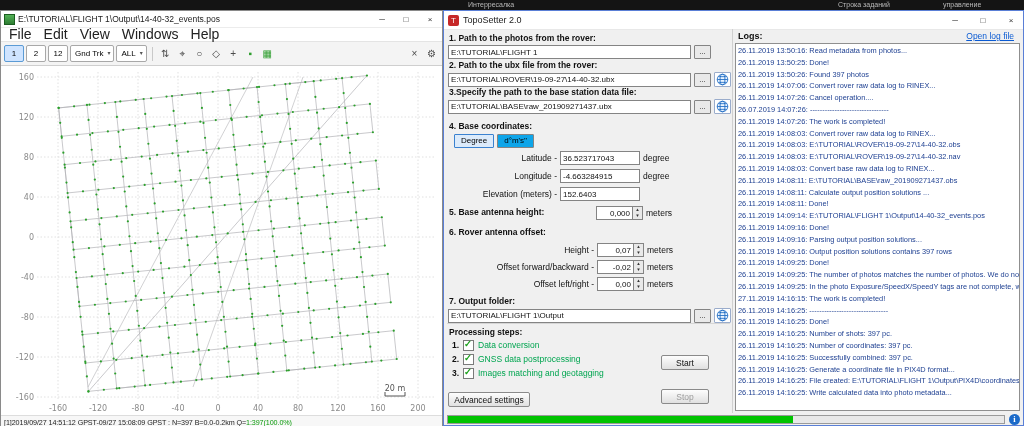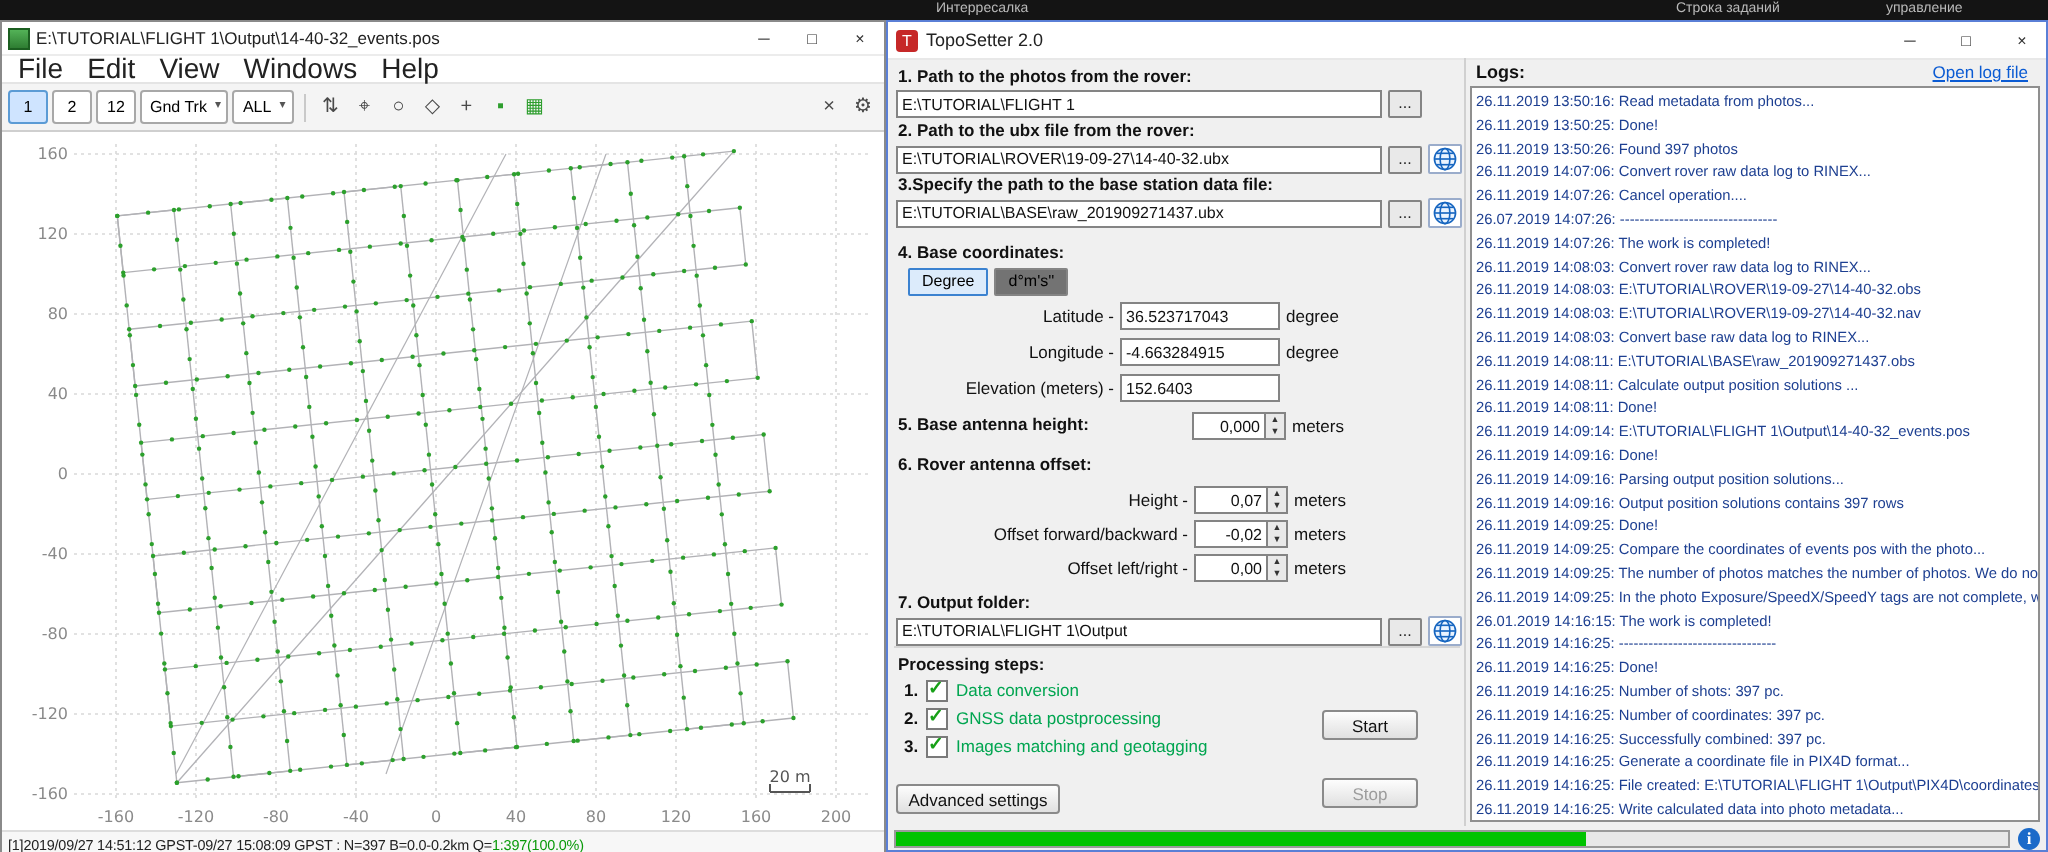--- a/index.html
+++ b/index.html
@@ -39,21 +39,21 @@
   #tswin .title{font-size:9px;color:#222;}
   .tsicon{width:11px;height:11px;background:#c62828;color:#fff;font-size:8px;line-height:11px;text-align:center;border-radius:2px;flex:0 0 auto;}
   .tscontent{position:absolute;left:0;top:18px;right:0;bottom:0;}
   .flabel{position:absolute;left:5px;font-size:8.5px;font-weight:bold;color:#111;white-space:nowrap;}
   .frow{position:absolute;display:flex;align-items:center;gap:3px;}
   .tinput{height:14px;border:1px solid #848484;background:#fff;font-size:8px;padding:0 2px;font-family:"Liberation Sans",sans-serif;box-sizing:border-box;color:#111;}
   .pathinput{width:243px;}
   .valinput{width:80px;}
   .browse{width:17px;height:14px;border:1px solid #848484;background:#e9e9e9;font-size:8px;line-height:12px;text-align:center;border-radius:1px;color:#222;font-family:"Liberation Sans",sans-serif;padding:0;}
   .globebtn{width:17px;height:15px;border:1px solid #9aaccb;background:#fff;display:flex;align-items:center;justify-content:center;border-radius:1px;padding:0;}
-  .seg{height:14px;border:1px solid #848484;background:#737373;font-size:8px;padding:0 6px;line-height:12px;border-radius:1px;font-family:"Liberation Sans",sans-serif;}
+  .seg{height:14px;border:1px solid #848484;background:#0ea5e9;font-size:8px;padding:0 6px;line-height:12px;border-radius:1px;font-family:"Liberation Sans",sans-serif;}
   .seg.sel{background:#dcebfb;border-color:#3b82d0;}
   .rlabel{font-size:8.5px;color:#111;text-align:right;white-space:nowrap;}
   .unit{font-size:8.5px;color:#111;}
   .spinwrap{display:flex;align-items:stretch;}
   .spinin{width:36px;text-align:right;border-right:none;}
   .spin{width:11px;display:flex;flex-direction:column;border:1px solid #848484;background:#e9e9e9;box-sizing:border-box;}
   .spin span{flex:1;font-size:4.5px;line-height:6px;text-align:center;color:#333;}
   .procline{position:absolute;height:1px;background:#d6d6d6;}
   .steprow{height:14px;display:flex;align-items:center;font-size:8.5px;}
   .stepnum{font-weight:bold;width:11px;color:#111;}
@@ -839,24 +839,23 @@
         <div class="logline">26.11.2019 14:08:03: E:\TUTORIAL\ROVER\19-09-27\14-40-32.nav</div>
         <div class="logline">26.11.2019 14:08:03: Convert base raw data log to RINEX...</div>
         <div class="logline">26.11.2019 14:08:11: E:\TUTORIAL\BASE\raw_201909271437.obs</div>
         <div class="logline">26.11.2019 14:08:11: Calculate output position solutions ...</div>
         <div class="logline">26.11.2019 14:08:11: Done!</div>
         <div class="logline">26.11.2019 14:09:14: E:\TUTORIAL\FLIGHT 1\Output\14-40-32_events.pos</div>
         <div class="logline">26.11.2019 14:09:16: Done!</div>
         <div class="logline">26.11.2019 14:09:16: Parsing output position solutions...</div>
         <div class="logline">26.11.2019 14:09:16: Output position solutions contains 397 rows</div>
         <div class="logline">26.11.2019 14:09:25: Done!</div>
-        <div class="logline">26.11.2019 14:09:25: Compare the coordinates of events pos with the photo...</div>
         <div class="logline">26.11.2019 14:09:25: The number of photos matches the number of photos. We do not use time in the photo...</div>
         <div class="logline">26.11.2019 14:09:25: In the photo Exposure/SpeedX/SpeedY tags are not complete, we do not ta...</div>
-        <div class="logline">26.01.2019 14:16:15: The work is completed!</div>
+        <div class="logline">27.11.2019 14:16:15: The work is completed!</div>
         <div class="logline">26.11.2019 14:16:25: --------------------------------</div>
         <div class="logline">26.11.2019 14:16:25: Done!</div>
         <div class="logline">26.11.2019 14:16:25: Number of shots: 397 pc.</div>
         <div class="logline">26.11.2019 14:16:25: Number of coordinates: 397 pc.</div>
         <div class="logline">26.11.2019 14:16:25: Successfully combined: 397 pc.</div>
         <div class="logline">26.11.2019 14:16:25: Generate a coordinate file in PIX4D format...</div>
         <div class="logline">26.11.2019 14:16:25: File created: E:\TUTORIAL\FLIGHT 1\Output\PIX4D\coordinates.txt</div>
         <div class="logline">26.11.2019 14:16:25: Write calculated data into photo metadata...</div>
       </div>
 

